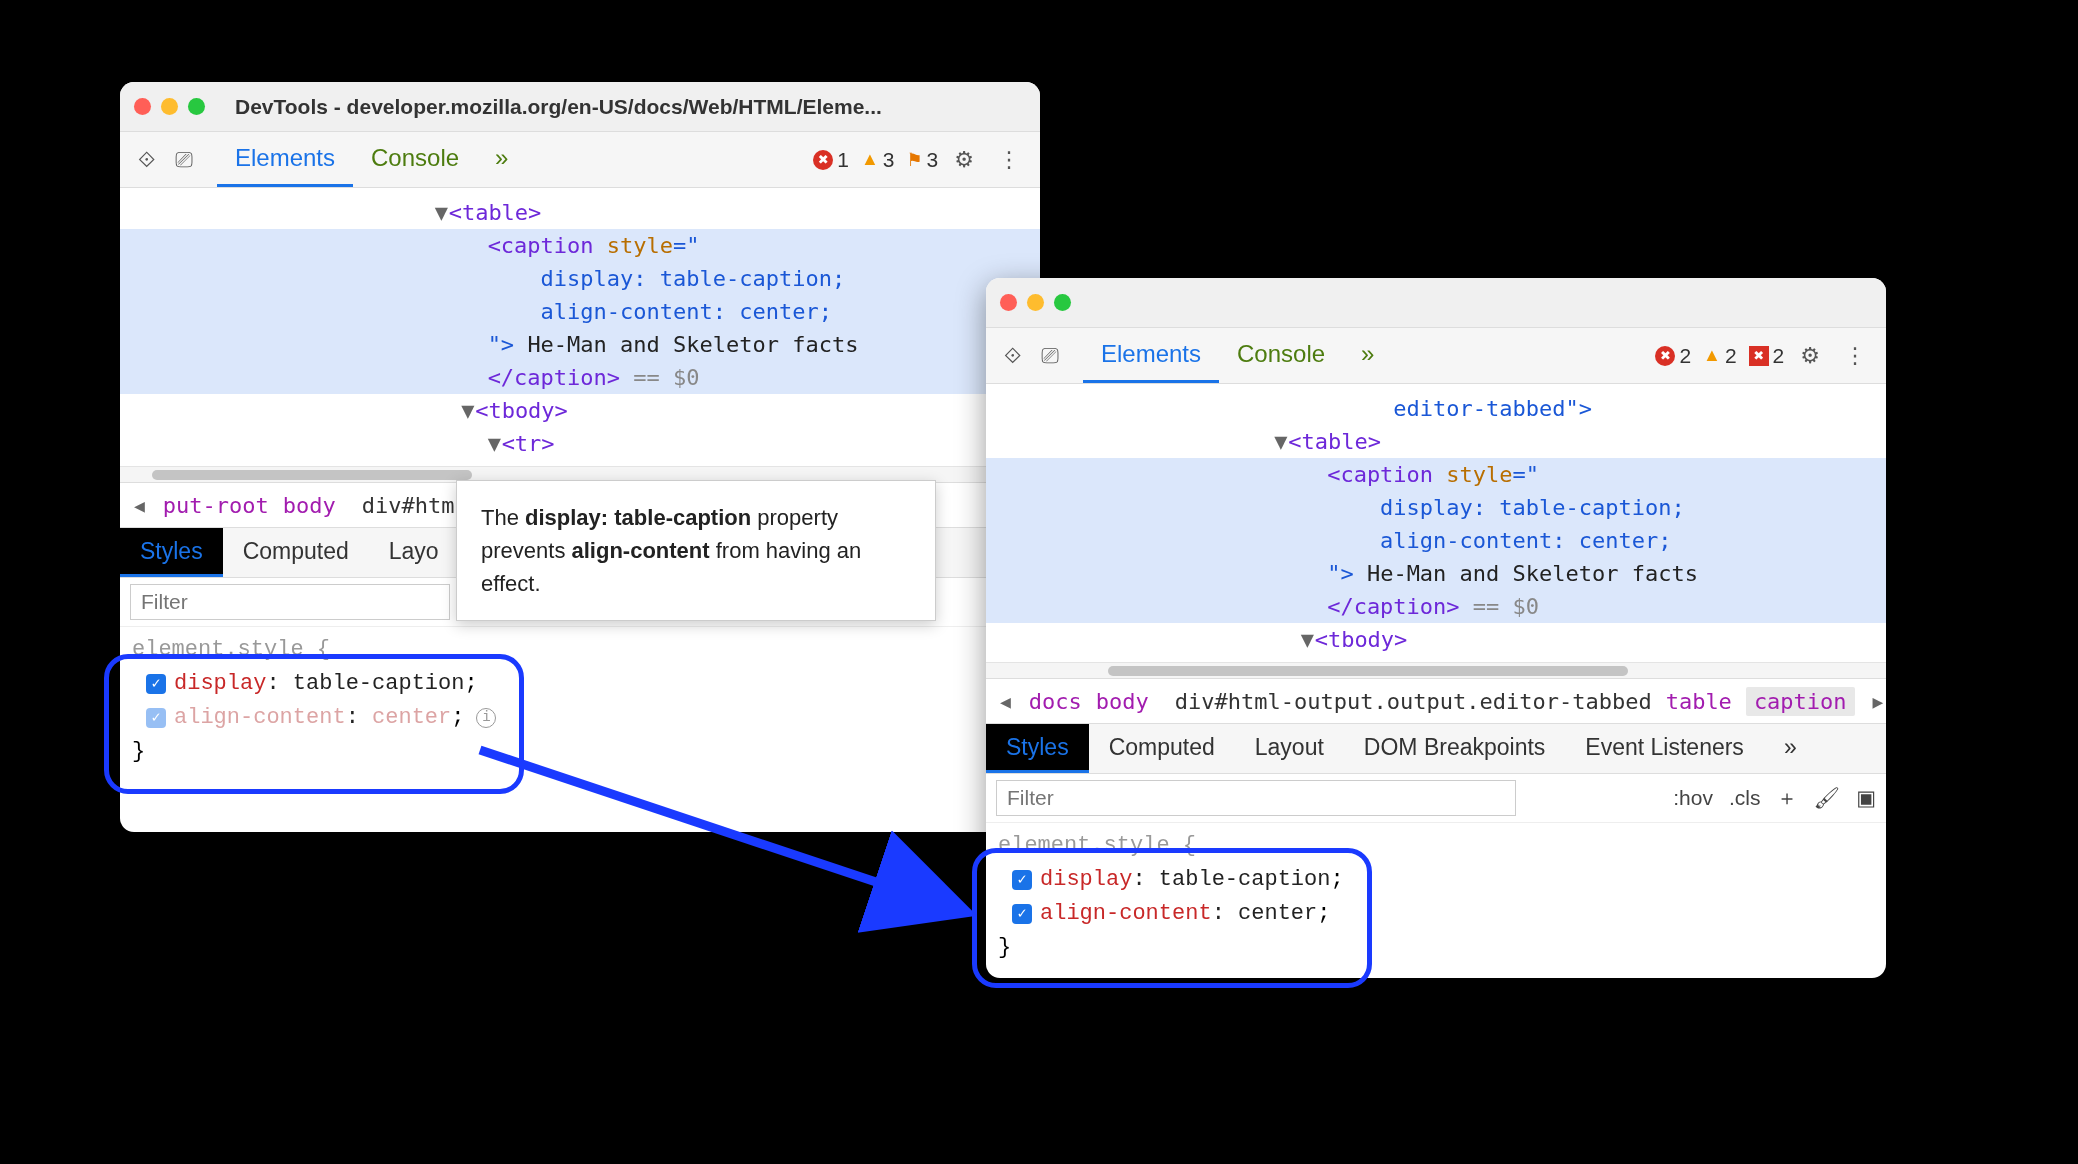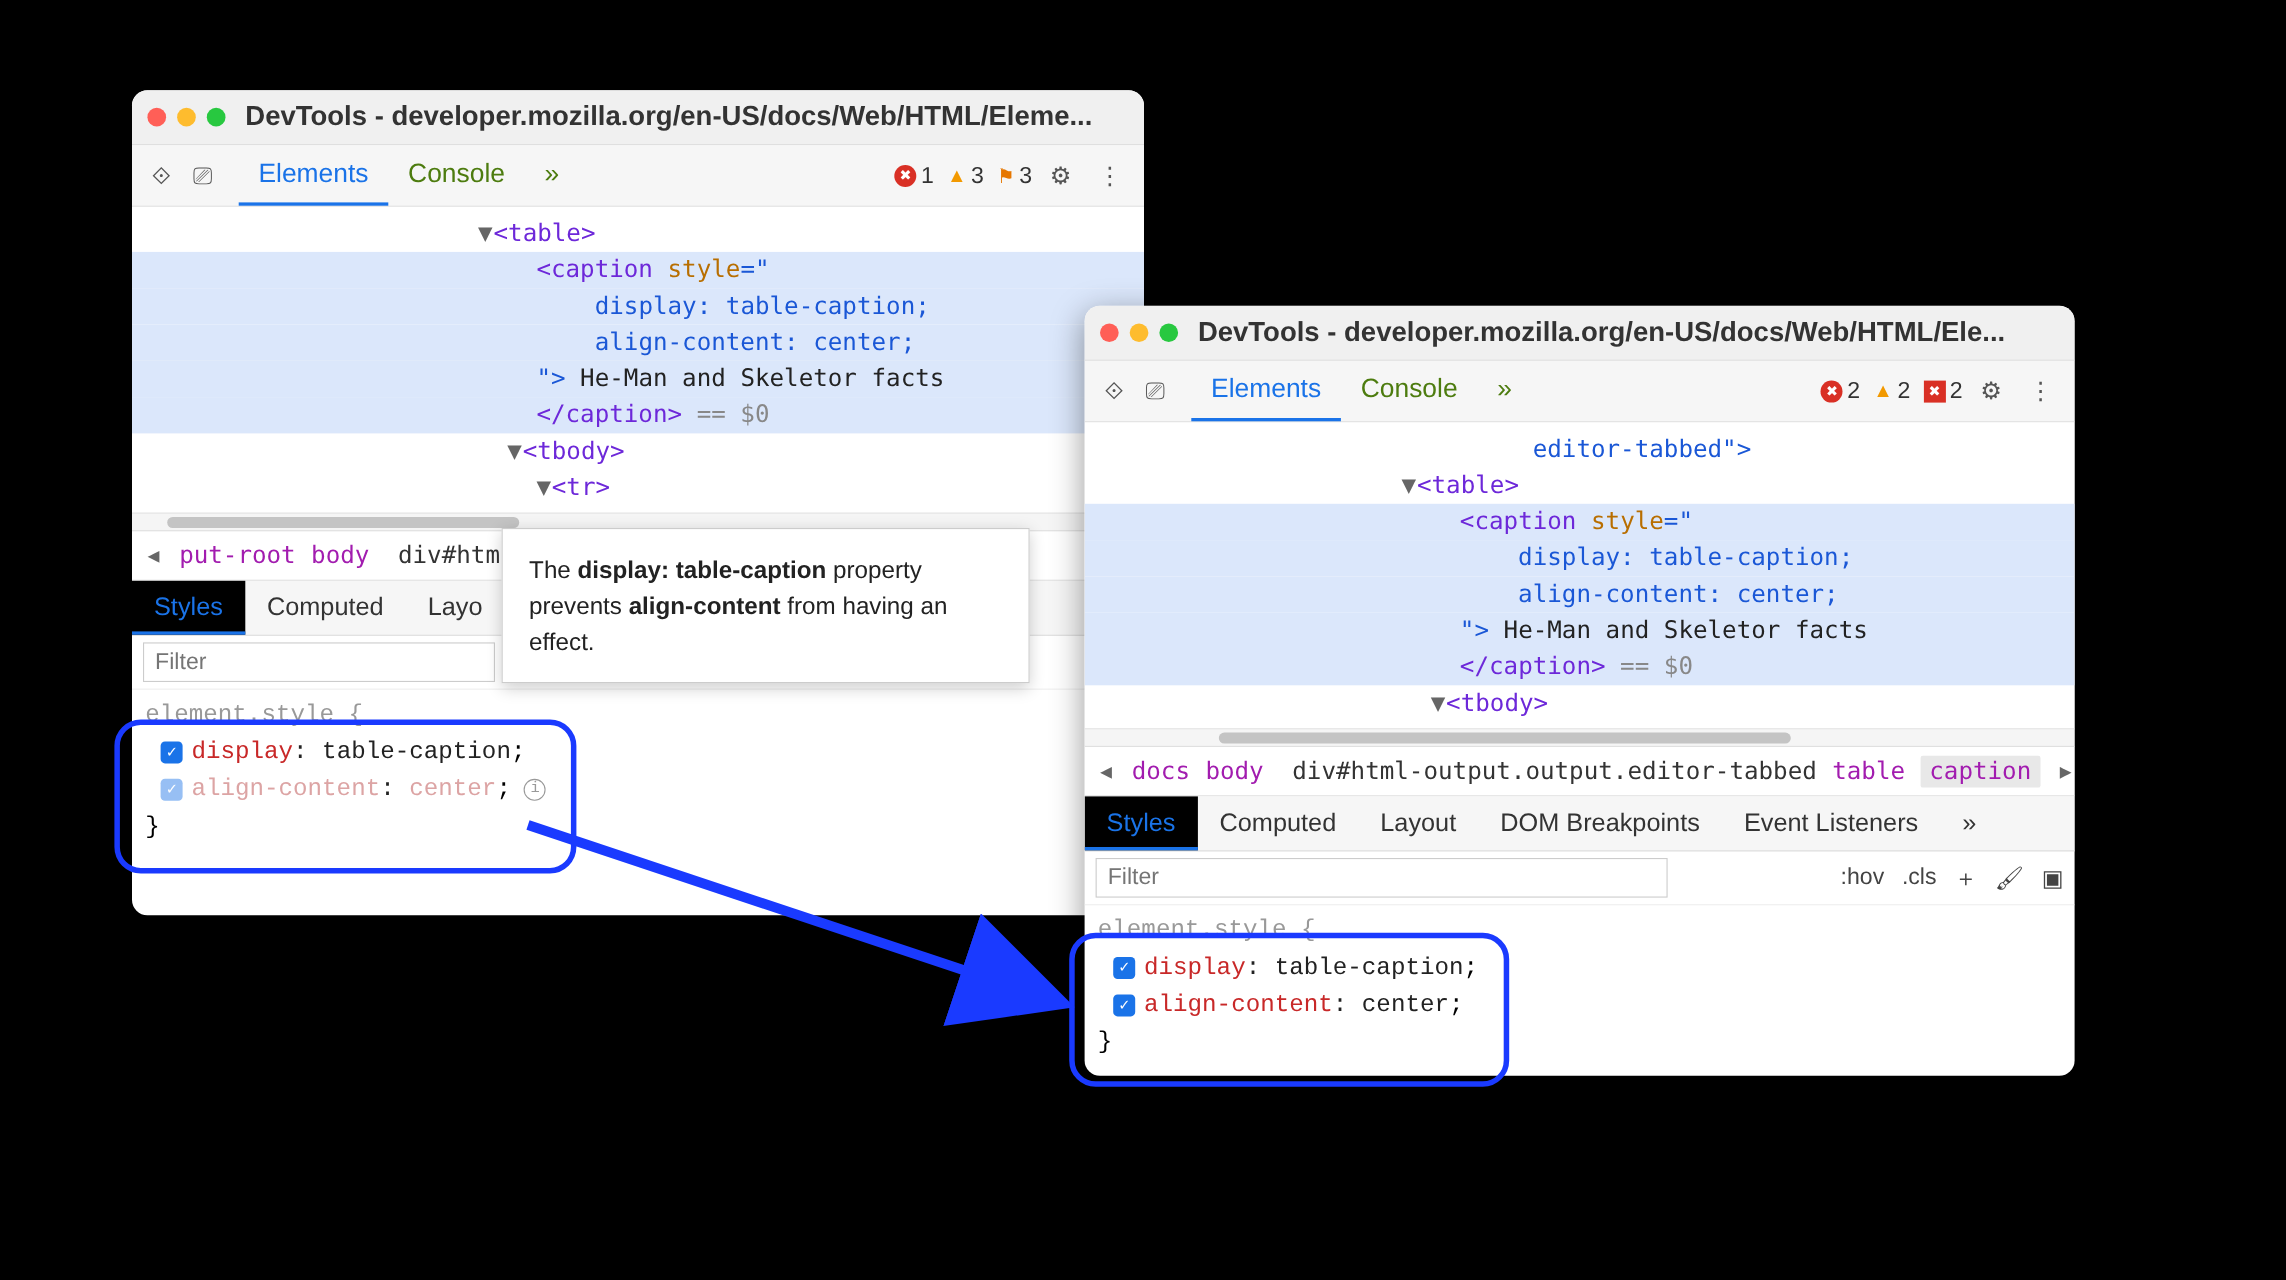--- a/index.html
+++ b/index.html
@@ -25,21 +25,21 @@
     align-items: center;
     padding: 0 14px;
     border-bottom: 1px solid #ddd;
     gap: 10px;
   }
   .traffic { display:flex; gap:10px; }
   .traffic span { width:17px; height:17px; border-radius:50%; display:block; }
   .tl-close { background:#ff5f57; }
   .tl-min { background:#febc2e; }
   .tl-max { background:#28c840; }
-  .win-title { font-size:25px; font-weight:600; color:#333; margin-left:8px; white-space:nowrap; overflow:hidden; text-overflow:ellipsis; }
+  .win-title { font-size:21px; font-weight:600; color:#333; margin-left:20px; white-space:nowrap; overflow:hidden; text-overflow:ellipsis; }
   .toolbar {
     height: 56px;
     background:#f6f6f6;
     display:flex;
     align-items:center;
     padding:0 12px;
     border-bottom:1px solid #ddd;
     gap: 8px;
   }
   .toolbar .icon { color:#555; font-size:22px; padding:4px 6px; }
@@ -242,21 +242,20 @@
 
 <div class="highlight-box" style="left:104px; top:654px; width:420px; height:140px;"></div>
 
 <div class="window" style="left:986px; top:278px; width:900px; height:700px;">
   <div class="titlebar">
     <div class="traffic">
       <span class="tl-close"></span>
       <span class="tl-min"></span>
       <span class="tl-max"></span>
     </div>
-    <div class="win-title">DevTools - developer.mozilla.org/en-US/docs/Web/HTML/Ele...</div>
   </div>
   <div class="toolbar">
     <span class="icon">⟐</span>
     <span class="icon">⎚</span>
     <div class="tabs">
       <div class="tab active">Elements</div>
       <div class="tab">Console</div>
       <div class="tab">»</div>
     </div>
     <div class="spacer"></div>

